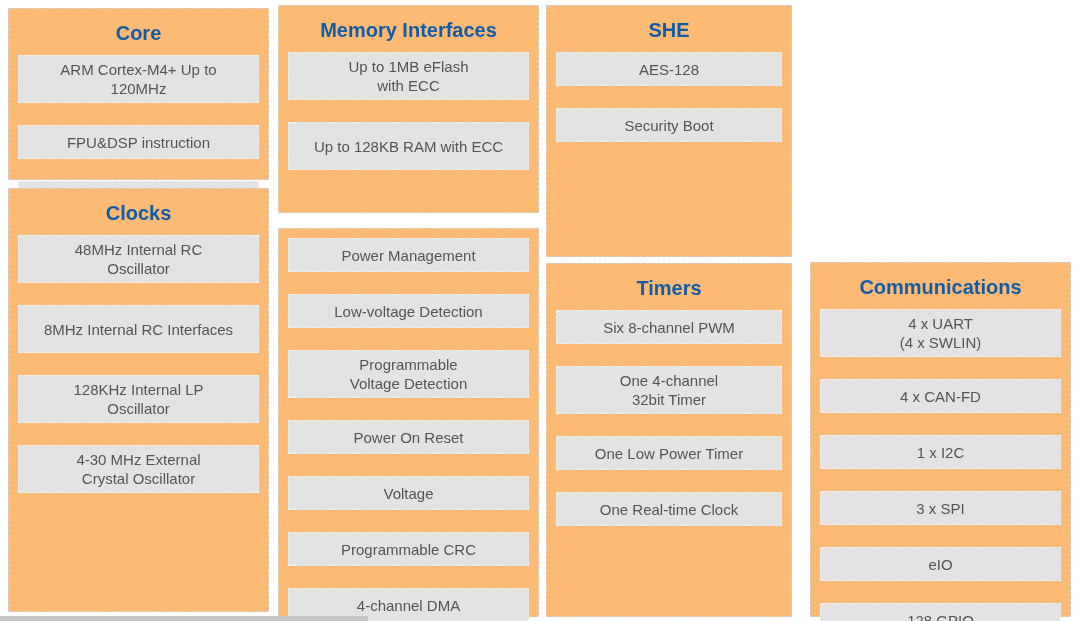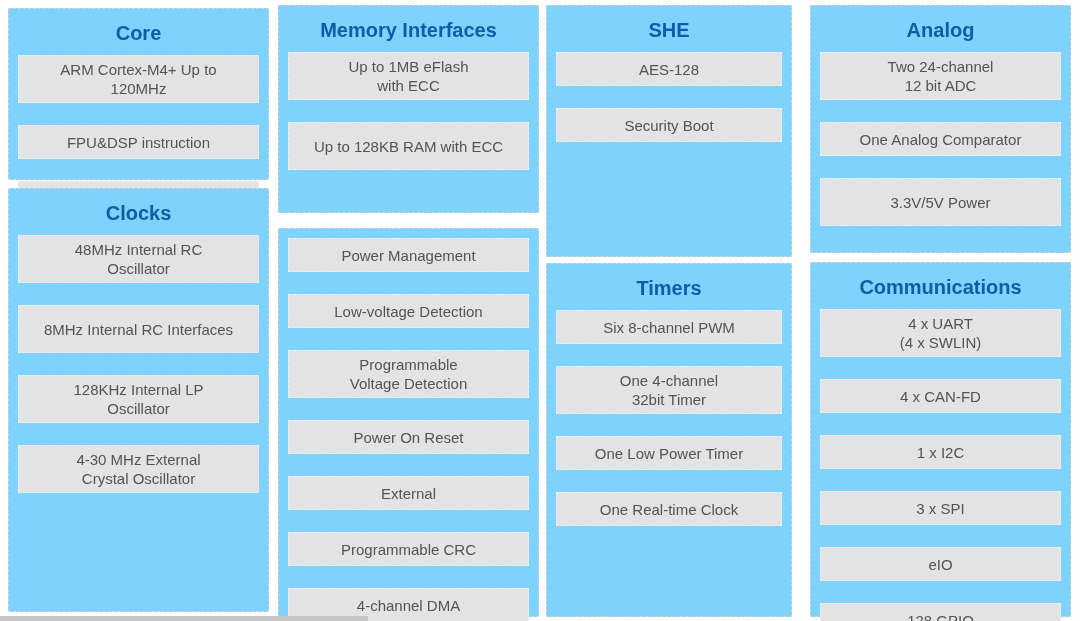--- a/index.html
+++ b/index.html
@@ -5,21 +5,21 @@
   html,body{margin:0;padding:0;background:#fff;}
   #stage{
     position:relative;
     width:1080px;height:621px;
     background:#ffffff;
     font-family:"Liberation Sans", sans-serif;
     overflow:hidden;
   }
   .panel{
     position:absolute;
-    background:#7dd3fc;
+    background:#fdba74;
     border:1px dashed #d2d2d2;
     box-sizing:border-box;
   }
   .panel-title{
     margin-top:11px;
     text-align:center;
     font-size:20px;
     line-height:26px;
     font-weight:bold;
     color:#115ca9;
@@ -101,21 +101,21 @@
     </div>
   </div>
 
   <div class="panel" id="p-system">
     <div class="items">
       <div class="item h1">Power Management</div>
       <div class="item h1">Low-voltage Detection</div>
       <div class="item h2">Programmable
 Voltage Detection</div>
       <div class="item h1">Power On Reset</div>
-      <div class="item h1">External</div>
+      <div class="item h1">Voltage</div>
       <div class="item h1">Programmable CRC</div>
       <div class="item h1">4-channel DMA</div>
       <div class="item h1">T-sensor</div>
     </div>
   </div>
 
   <div class="panel" id="p-she">
     <div class="panel-title">SHE</div>
     <div class="items">
       <div class="item h1">AES-128</div>
@@ -127,29 +127,20 @@
     <div class="panel-title">Timers</div>
     <div class="items">
       <div class="item h1">Six 8-channel PWM</div>
       <div class="item h2">One 4-channel
 32bit Timer</div>
       <div class="item h1">One Low Power Timer</div>
       <div class="item h1">One Real-time Clock</div>
     </div>
   </div>
 
-  <div class="panel" id="p-analog">
-    <div class="panel-title">Analog</div>
-    <div class="items">
-      <div class="item h2">Two 24-channel
-12 bit ADC</div>
-      <div class="item h1">One Analog Comparator</div>
-      <div class="item h2">3.3V/5V Power</div>
-    </div>
-  </div>
 
   <div class="panel" id="p-comms">
     <div class="panel-title">Communications</div>
     <div class="items">
       <div class="item h2">4 x UART
 (4 x SWLIN)</div>
       <div class="item h1">4 x CAN-FD</div>
       <div class="item h1">1 x I2C</div>
       <div class="item h1">3 x SPI</div>
       <div class="item h1">eIO</div>

